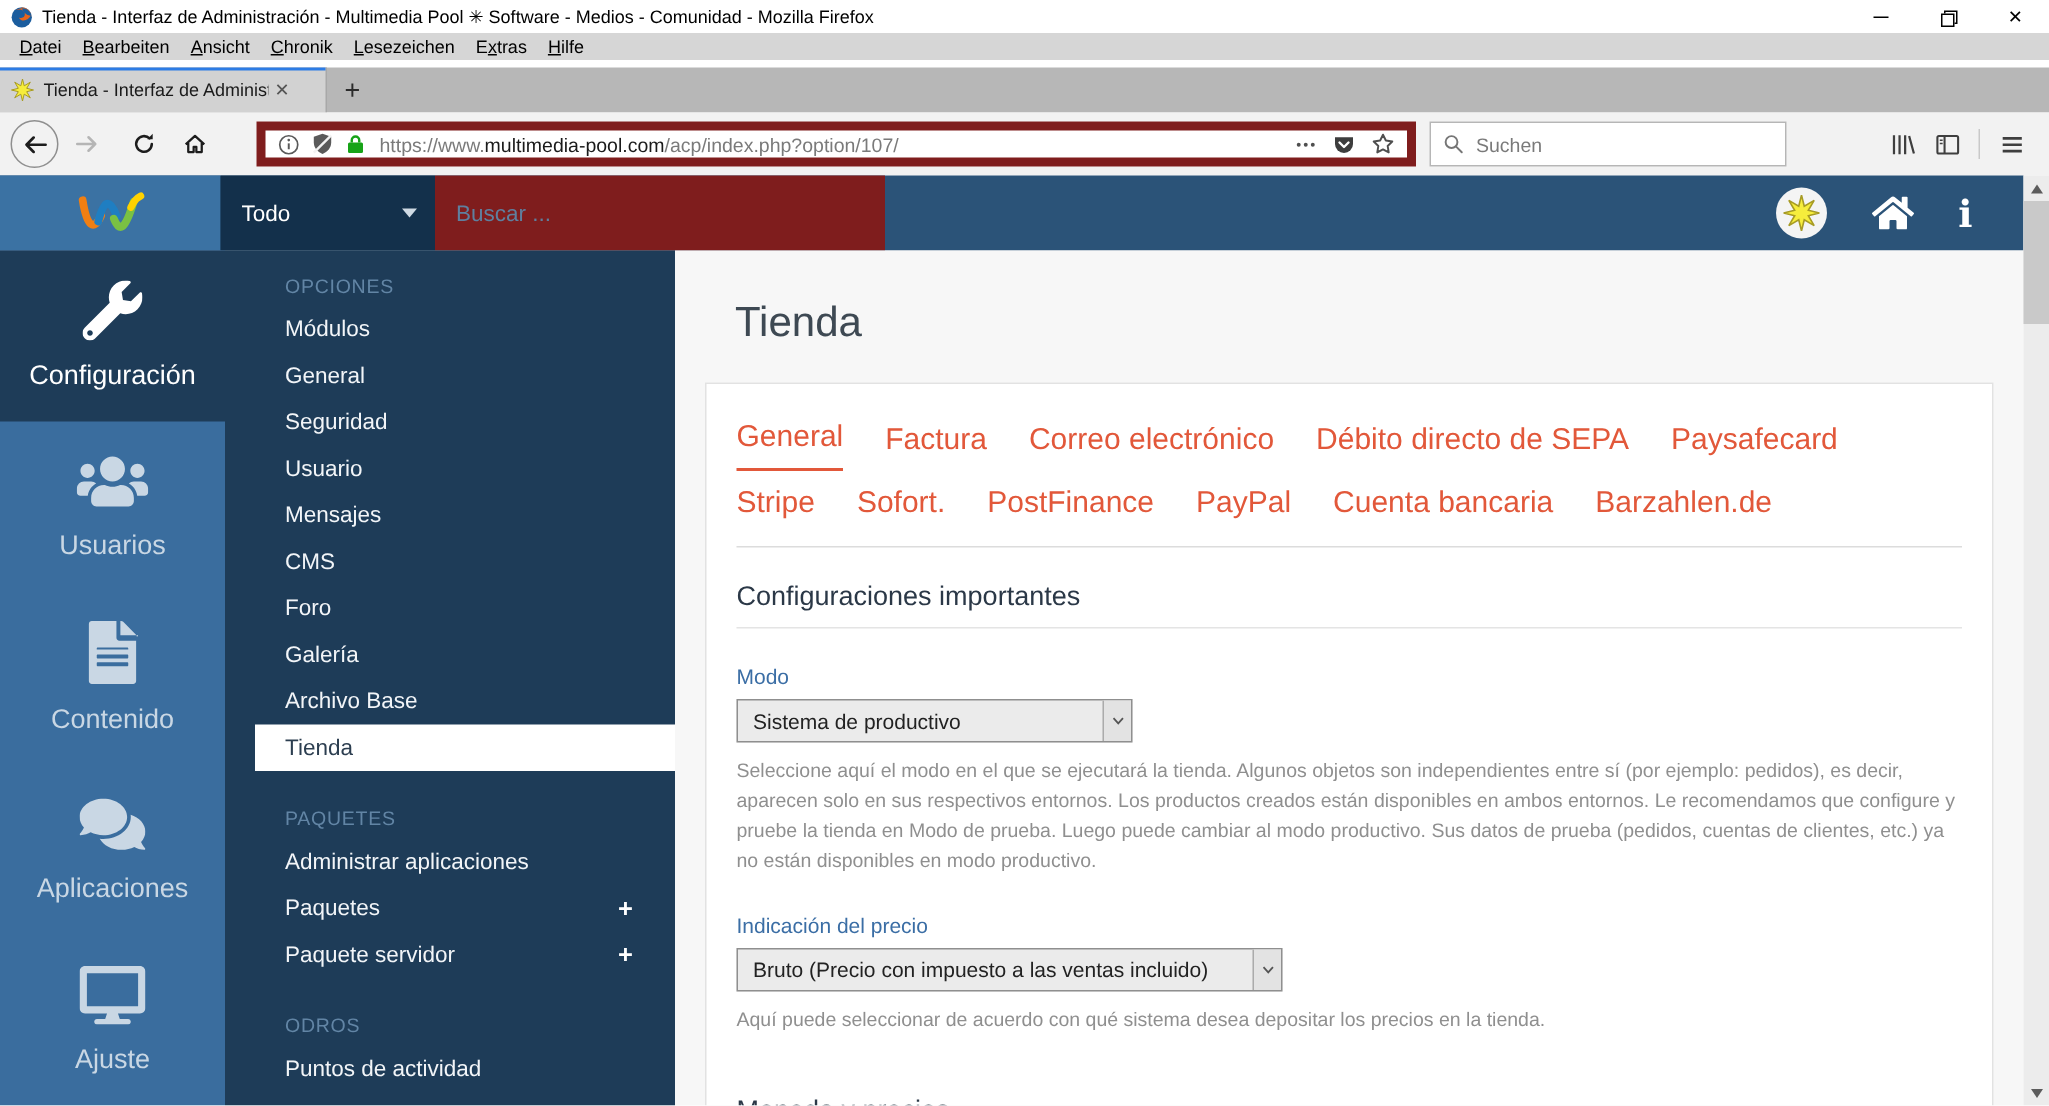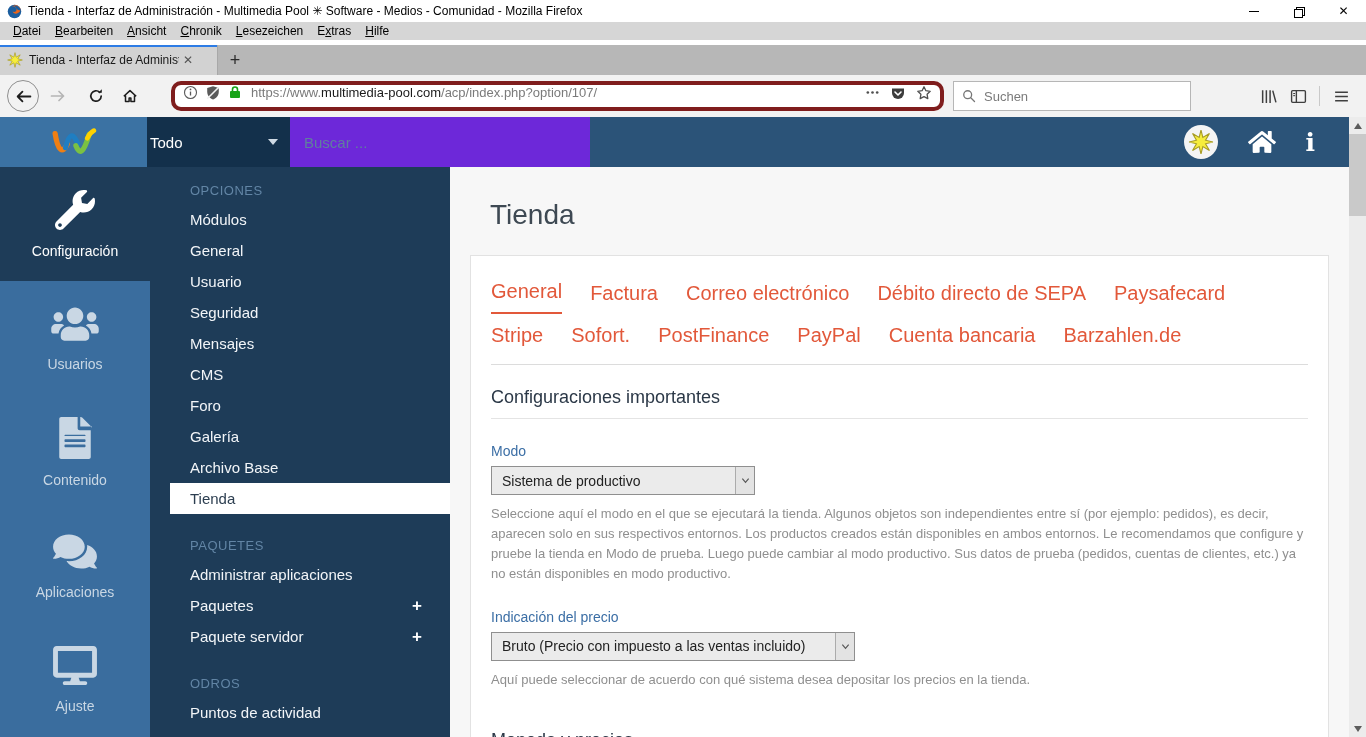--- a/index.html
+++ b/index.html
@@ -30,21 +30,21 @@
   .newtab { width:34px; display:flex; align-items:center; justify-content:center; font-size:18px; color:#2b2b2b; }
 
   .navtoolbar { position:absolute; top:75px; left:0; right:0; height:42px; background:#f2f2f2; display:flex; align-items:center; }
   .nav-btn { color:#1d1d1d; display:flex; align-items:center; justify-content:center; }
   .back-btn { width:32px; height:32px; border:1px solid #8f8f8f; border-radius:50%; margin-left:7px; }
   .back-btn svg { width:17px; height:17px; }
   .fwd-btn { width:30px; margin-left:4px; color:#b5b5b5; }
   .fwd-btn svg,.reload-btn svg,.home-btn svg { width:16px; height:16px; }
   .reload-btn { width:30px; margin-left:8px; }
   .home-btn { width:30px; margin-left:4px; }
-  .urlbar { margin-left:26px; width:773px; height:30px; background:#fff; border:4px solid #7f1d1d; border-radius:10px; display:flex; padding:0 8px; }
+  .urlbar { margin-left:26px; width:773px; height:30px; background:#fff; border:6px solid #7f1d1d; border-radius:0; display:flex; align-items:center; padding:0 8px; }
   .urlbar svg { flex:0 0 auto; }
   .info-ico { width:15px; height:15px; color:#5a5a5a; }
   .shield-ico { width:16px; height:16px; margin-left:7px; }
   .lock-ico { width:14px; height:14px; margin-left:7px; }
   .url-text { font-size:13px; margin-left:9px; white-space:nowrap; overflow:hidden; flex:1 1 auto; }
   .url-dim { color:#7a7a7a; }
   .url-domain { color:#1a1a1a; }
   .dots-ico { width:15px; height:15px; color:#4f4f4f; margin-left:8px; }
   .pocket-ico { width:16px; height:16px; margin-left:10px; }
   .star-ico { width:16px; height:16px; color:#4f4f4f; margin-left:10px; }
@@ -53,35 +53,35 @@
   .searchbar input { border:none; outline:none; font-size:13px; margin-left:8px; width:100%; background:transparent; color:#333; font-family:inherit; }
   .searchbar input::placeholder { color:#7a7a7a; }
   .tb-right { display:flex; align-items:center; margin-left:auto; padding-right:10px; }
   .tb-ico { width:30px; height:30px; display:flex; align-items:center; justify-content:center; color:#3f3f3f; }
   .tb-ico svg { width:17px; height:17px; }
   .toolbar-sep { width:1px; height:20px; background:#c9c9c9; margin:0 6px; }
 
   
   .appnav { position:absolute; top:117px; left:0; width:1349px; height:50px; background:#2b5378; display:flex; align-items:stretch; }
   .logo-box { width:147px; background:#3b72a3; display:flex; align-items:center; justify-content:center; }
-  .scope-box { width:143px; background:#13304b; color:#fff; font-size:15px; display:flex; align-items:center; padding:0 3px; position:relative; }
+  .scope-box { width:143px; background:#13304b; color:#fff; font-size:15px; display:flex; align-items:center; padding:0 14px; position:relative; }
   .caret-down { position:absolute; right:12px; width:0; height:0; border-left:5px solid transparent; border-right:5px solid transparent; border-top:6px solid #cfdae4; }
-  .nav-search { width:300px; background:#6d28d9; display:flex; align-items:center; }
+  .nav-search { width:300px; background:#7f1d1d; display:flex; align-items:center; }
   .nav-search input { background:transparent; border:none; outline:none; color:#d5dfe9; font-size:15px; padding:0 14px; width:100%; font-family:inherit; }
   .nav-search input::placeholder { color:#5f7f9e; }
   .appnav-right { margin-left:auto; display:flex; align-items:center; gap:30px; padding-right:34px; }
   .badge-circle { width:34px; height:34px; background:#f4f4f4; border-radius:50%; display:flex; align-items:center; justify-content:center; }
   .badge-circle svg { width:26px; height:26px; }
   .appnav-home { width:28px; height:28px; color:#fff; }
   .appnav-info { color:#fff; font-family:"DejaVu Serif",serif; font-weight:700; font-size:25px; line-height:1; }
 
   .appsidebar { position:absolute; top:167px; left:0; width:150px; height:570px; background:#3a6d9e; }
   .side-item { height:114px; display:flex; flex-direction:column; align-items:center; justify-content:center; color:#c9d7e4; gap:13px; }
   .side-item svg { fill:currentColor; }
-  .side-item .lbl { font-size:14px; }
+  .side-item .lbl { font-size:18px; }
   .side-item.active { background:#1e3c58; color:#fff; }
 
   .menupanel { position:absolute; top:167px; left:150px; width:300px; height:570px; background:#1e3c58; padding-top:16px; overflow:hidden; }
   .mp-header { font-size:13px; color:#6285a5; padding:0 28px 6px 40px; letter-spacing:.5px; }
   .mp-sec { margin-bottom:0; }
   .mp-gap { height:24px; }
   .mp-item { height:31px; display:flex; align-items:center; justify-content:space-between; padding:0 28px 0 40px; font-size:15px; color:#f2f5f8; }
   .mp-item.active { background:#fff; color:#2c3e50; margin-left:20px; padding-left:20px; }
   .mp-plus { color:#fff; font-weight:700; font-size:17px; }
 
@@ -305,24 +305,24 @@
   <div class="menupanel">
     <div class="mp-sec">
       <div class="mp-header">OPCIONES</div>
       <div class="mp-item">
           <span>Módulos</span>
         </div>
       <div class="mp-item">
           <span>General</span>
         </div>
       <div class="mp-item">
+          <span>Seguridad</span>
+        </div>
+      <div class="mp-item">
           <span>Usuario</span>
-        </div>
-      <div class="mp-item">
-          <span>Seguridad</span>
         </div>
       <div class="mp-item">
           <span>Mensajes</span>
         </div>
       <div class="mp-item">
           <span>CMS</span>
         </div>
       <div class="mp-item">
           <span>Foro</span>
         </div>

